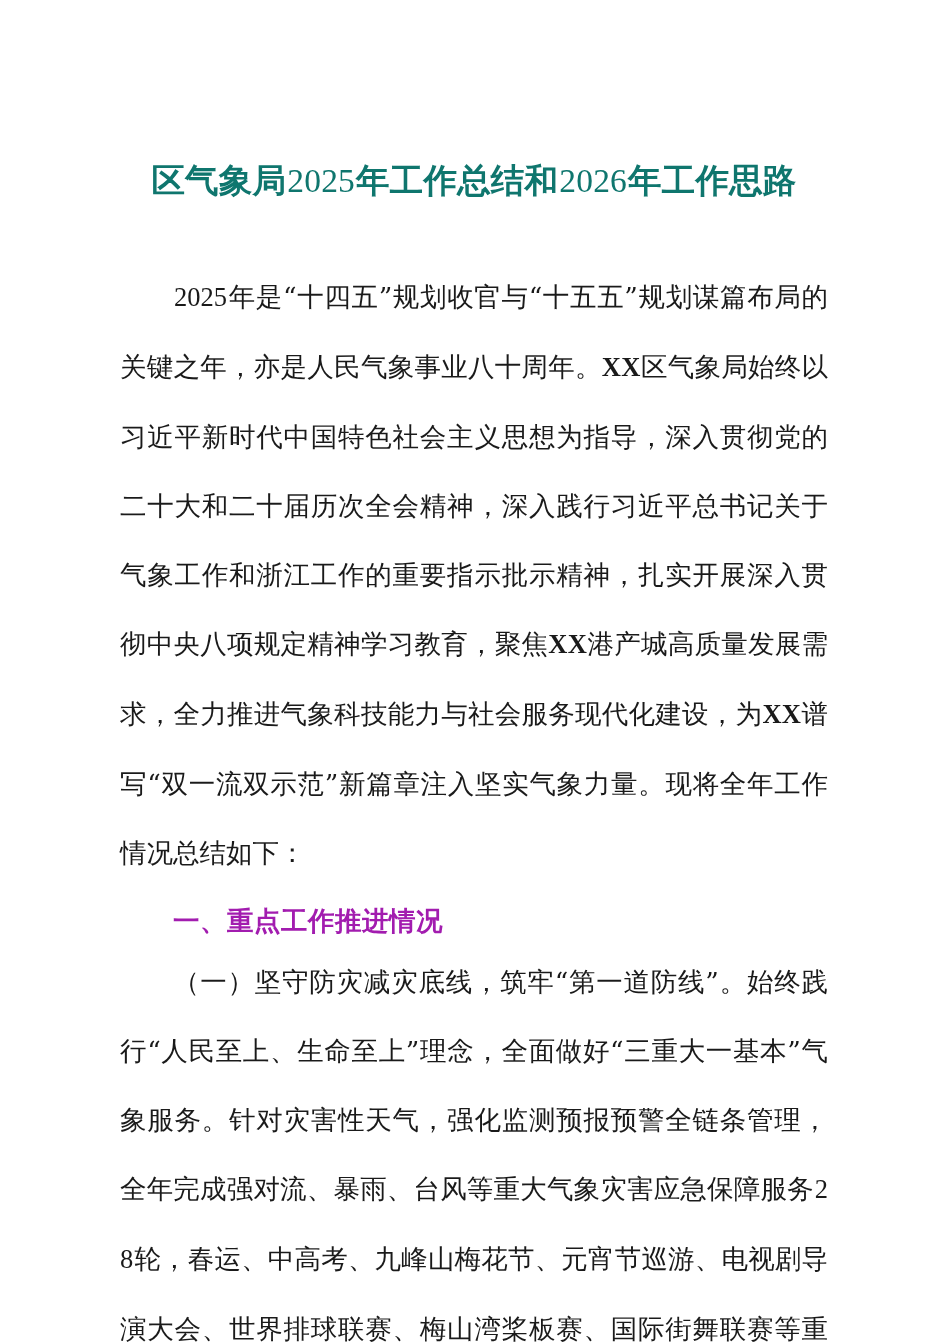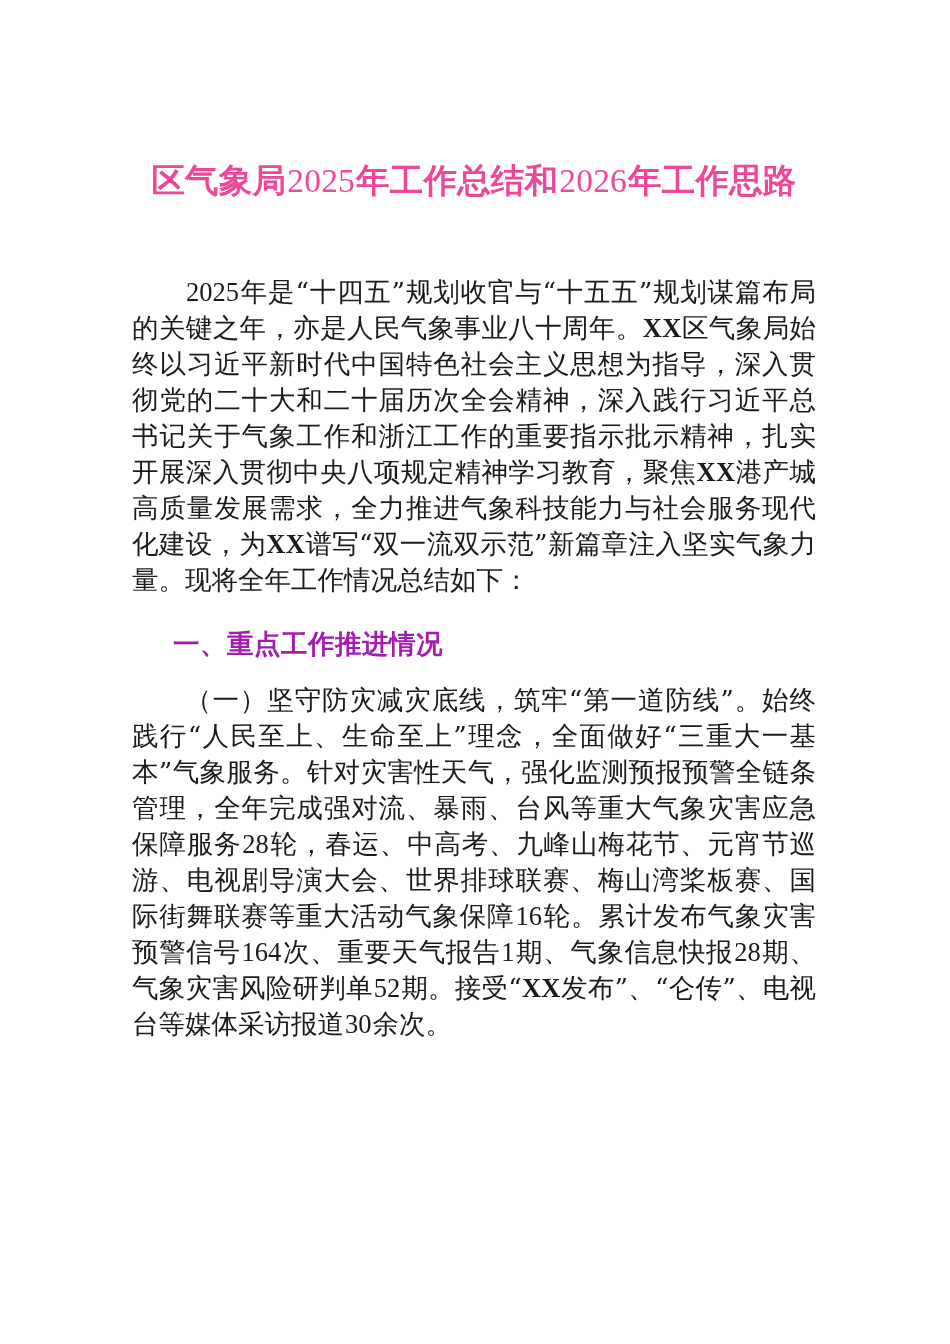--- a/index.html
+++ b/index.html
@@ -38,30 +38,30 @@
   
   .doc-title {
     margin: 0;
     padding-top: 152px;
     font-family: "Liberation Serif", "DejaVu Serif", serif;
     font-weight: bold;
     font-size: 33.5px;
     line-height: 57px;
     text-align: center;
     letter-spacing: 0.2px;
-    color: #ec4899;
+    color: #0f766e;
     word-break: break-all;
   }
 
   
   .para {
-    margin: 12px;
+    margin: 0;
     font-family: "DejaVu Serif", "Liberation Serif", serif;
     font-size: 26.5px;
-    line-height: 36px;
+    line-height: 69px;
     text-align: justify;
     text-justify: inter-ideograph;
     text-indent: 2em;
     color: #1a1a1a;
     word-break: break-all;
     font-weight: 400;
   }
 
   .para-intro {
     padding-top: 53px;

